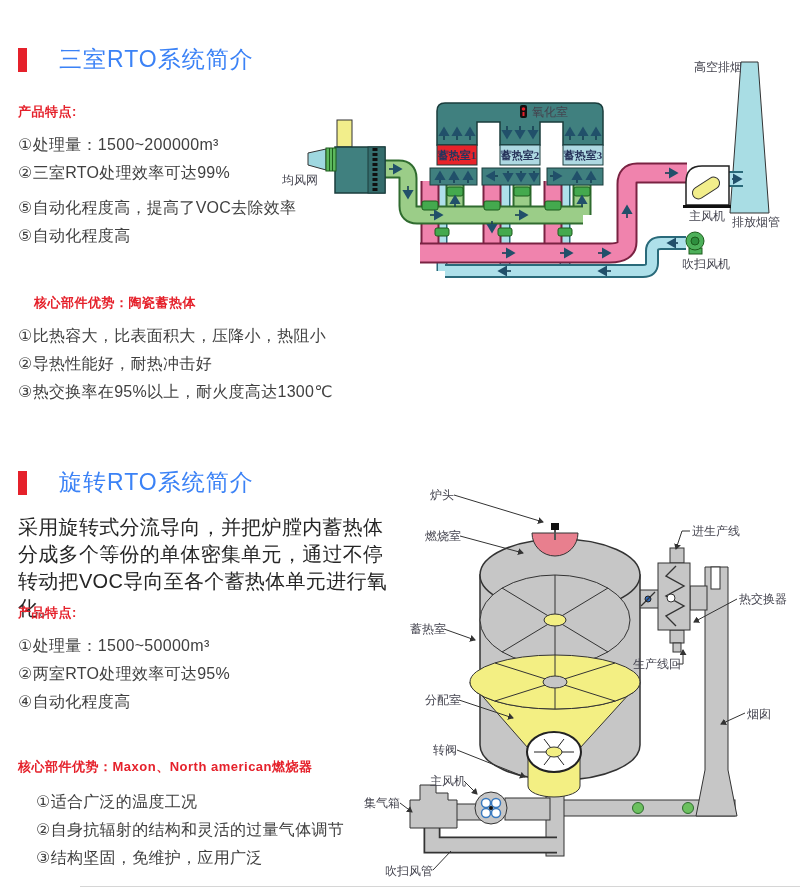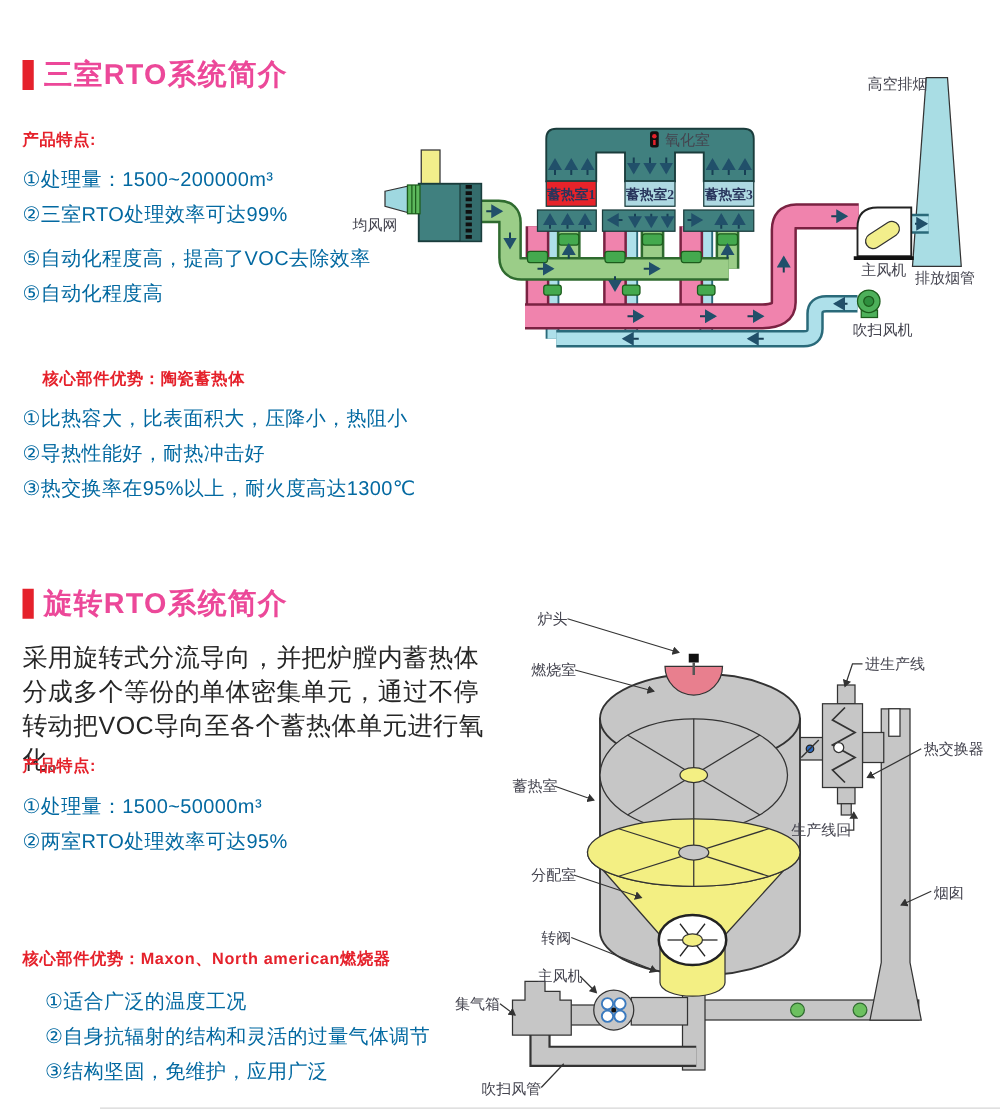--- a/index.html
+++ b/index.html
@@ -4,23 +4,23 @@
 <style>
   html,body{margin:0;padding:0;}
   body{
     width:800px;height:890px;position:relative;background:#ffffff;
     font-family:"Liberation Sans","DejaVu Sans",sans-serif;
     overflow:hidden;
   }
   .abs{position:absolute;}
   .sec-title{display:flex;align-items:center;gap:8px;}
   .sec-title .bar{width:9px;height:24px;background:#e5212b;}
-  .sec-title .txt{font-size:23px;font-weight:bold;color:#ec4899;letter-spacing:1px;}
+  .sec-title .txt{font-size:23px;font-weight:normal;color:#3b82f6;letter-spacing:1px;margin-left:24px;}
   .red-head{font-size:13px;font-weight:bold;color:#e5212b;letter-spacing:.5px;}
-  .li{font-size:16px;color:#0369a1;line-height:28px;letter-spacing:.3px;font-weight:500;}
+  .li{font-size:16px;color:#404040;line-height:28px;letter-spacing:.3px;font-weight:500;}
   .intro{font-size:20px;color:#262626;line-height:27px;letter-spacing:.3px;font-weight:500;width:380px;}
   svg text{font-family:"Liberation Serif","DejaVu Serif",serif;fill:#44444f;}
   .lbl{font-size:12px;}
   .chamlbl{font-size:11px;fill:#28355c;font-weight:bold;}
   .bottom-rule{position:absolute;left:80px;right:0;top:886px;border-top:1px solid #d6d6d6;}
 </style>
 </head>
 <body>
 
 <div class="abs sec-title" style="left:18px;top:44px;">
@@ -204,20 +204,21 @@
   <span class="txt">旋转RTO系统简介</span>
 </div>
 
 <div class="abs intro" style="left:18px;top:514px;">采用旋转式分流导向，并把炉膛内蓄热体分成多个等份的单体密集单元，通过不停转动把VOC导向至各个蓄热体单元进行氧化。</div>
 
 <div class="abs red-head" style="left:18px;top:604px;">产品特点:</div>
 
 <div class="abs" style="left:18px;top:632px;">
   <div class="li">①处理量：1500~50000m³</div>
   <div class="li">②两室RTO处理效率可达95%</div>
+  <div class="li">④自动化程度高</div>
 </div>
 
 <div class="abs red-head" style="left:18px;top:758px;">核心部件优势：Maxon、North american燃烧器</div>
 
 <div class="abs" style="left:36px;top:788px;">
   <div class="li">①适合广泛的温度工况</div>
   <div class="li">②自身抗辐射的结构和灵活的过量气体调节</div>
   <div class="li">③结构坚固，免维护，应用广泛</div>
 </div>
 

